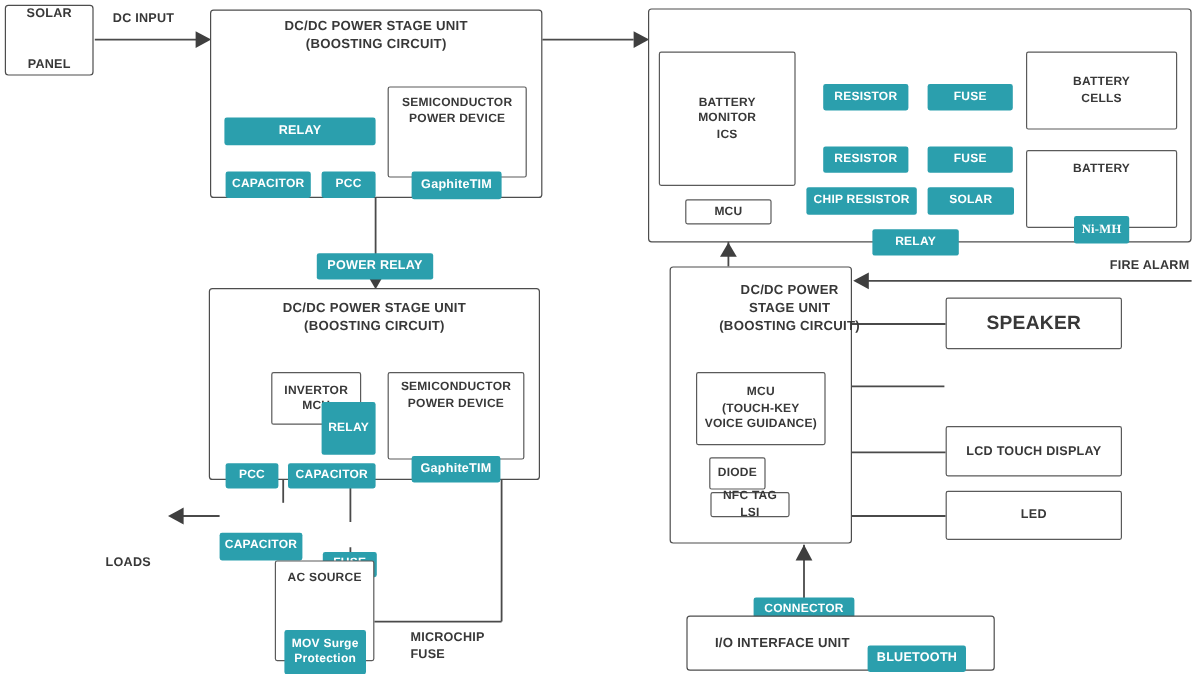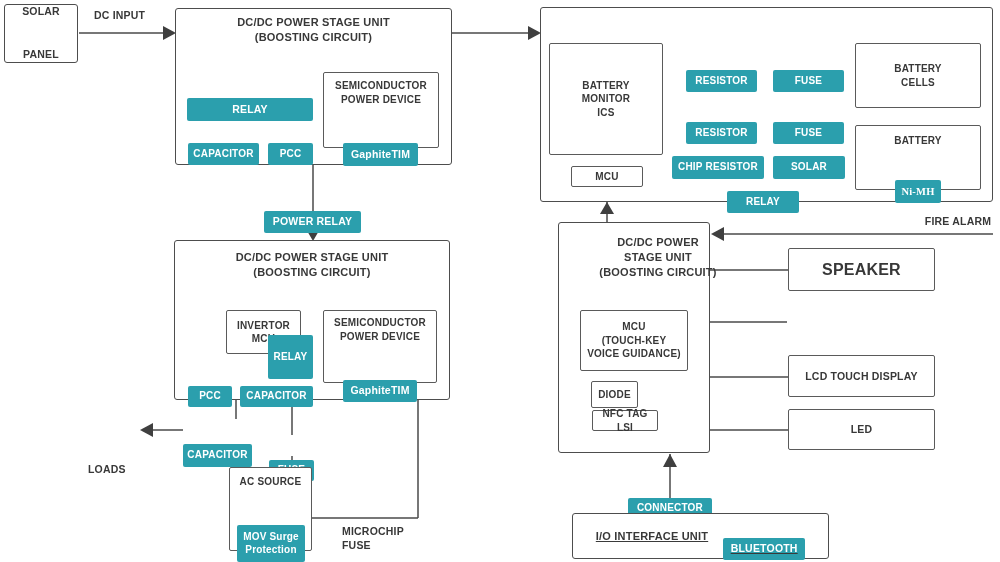--- a/index.html
+++ b/index.html
@@ -173,18 +173,18 @@
   <div class="abs wbox" style="left:591px;top:381px;width:47px;height:27px;">DIODE</div>
   <div class="abs wbox" style="left:592px;top:410px;width:66px;height:21px;">NFC TAG LSI</div>
 
   <div class="abs lbl" style="left:923px;top:215px;width:70px;text-align:center;">FIRE ALARM</div>
 
   <div class="abs wbox" style="left:788px;top:248px;width:147px;height:43px;font-size:16px;">SPEAKER</div>
   <div class="abs wbox" style="left:788px;top:355px;width:147px;height:42px;font-size:10.5px;">LCD TOUCH DISPLAY</div>
   <div class="abs wbox" style="left:788px;top:409px;width:147px;height:41px;font-size:10.5px;">LED</div>
 
   <div class="abs chip" style="left:628px;top:473px;width:84px;height:21px;">CONNECTOR</div>
-  <div class="abs outline" style="left:572px;top:513px;width:257px;height:46px;display:flex;align-items:center;justify-content:center;gap:15px;text-decoration:underline;">
+  <div class="abs outline" style="left:572px;top:513px;width:257px;height:46px;display:flex;align-items:center;justify-content:center;gap:15px;">
     <span class="lbl" style="font-size:11px;">I/O INTERFACE UNIT</span>
     <span class="chip" style="width:82px;height:22px;font-size:10.5px;">BLUETOOTH</span>
   </div>
 
 </div>
 
 </body></html>

